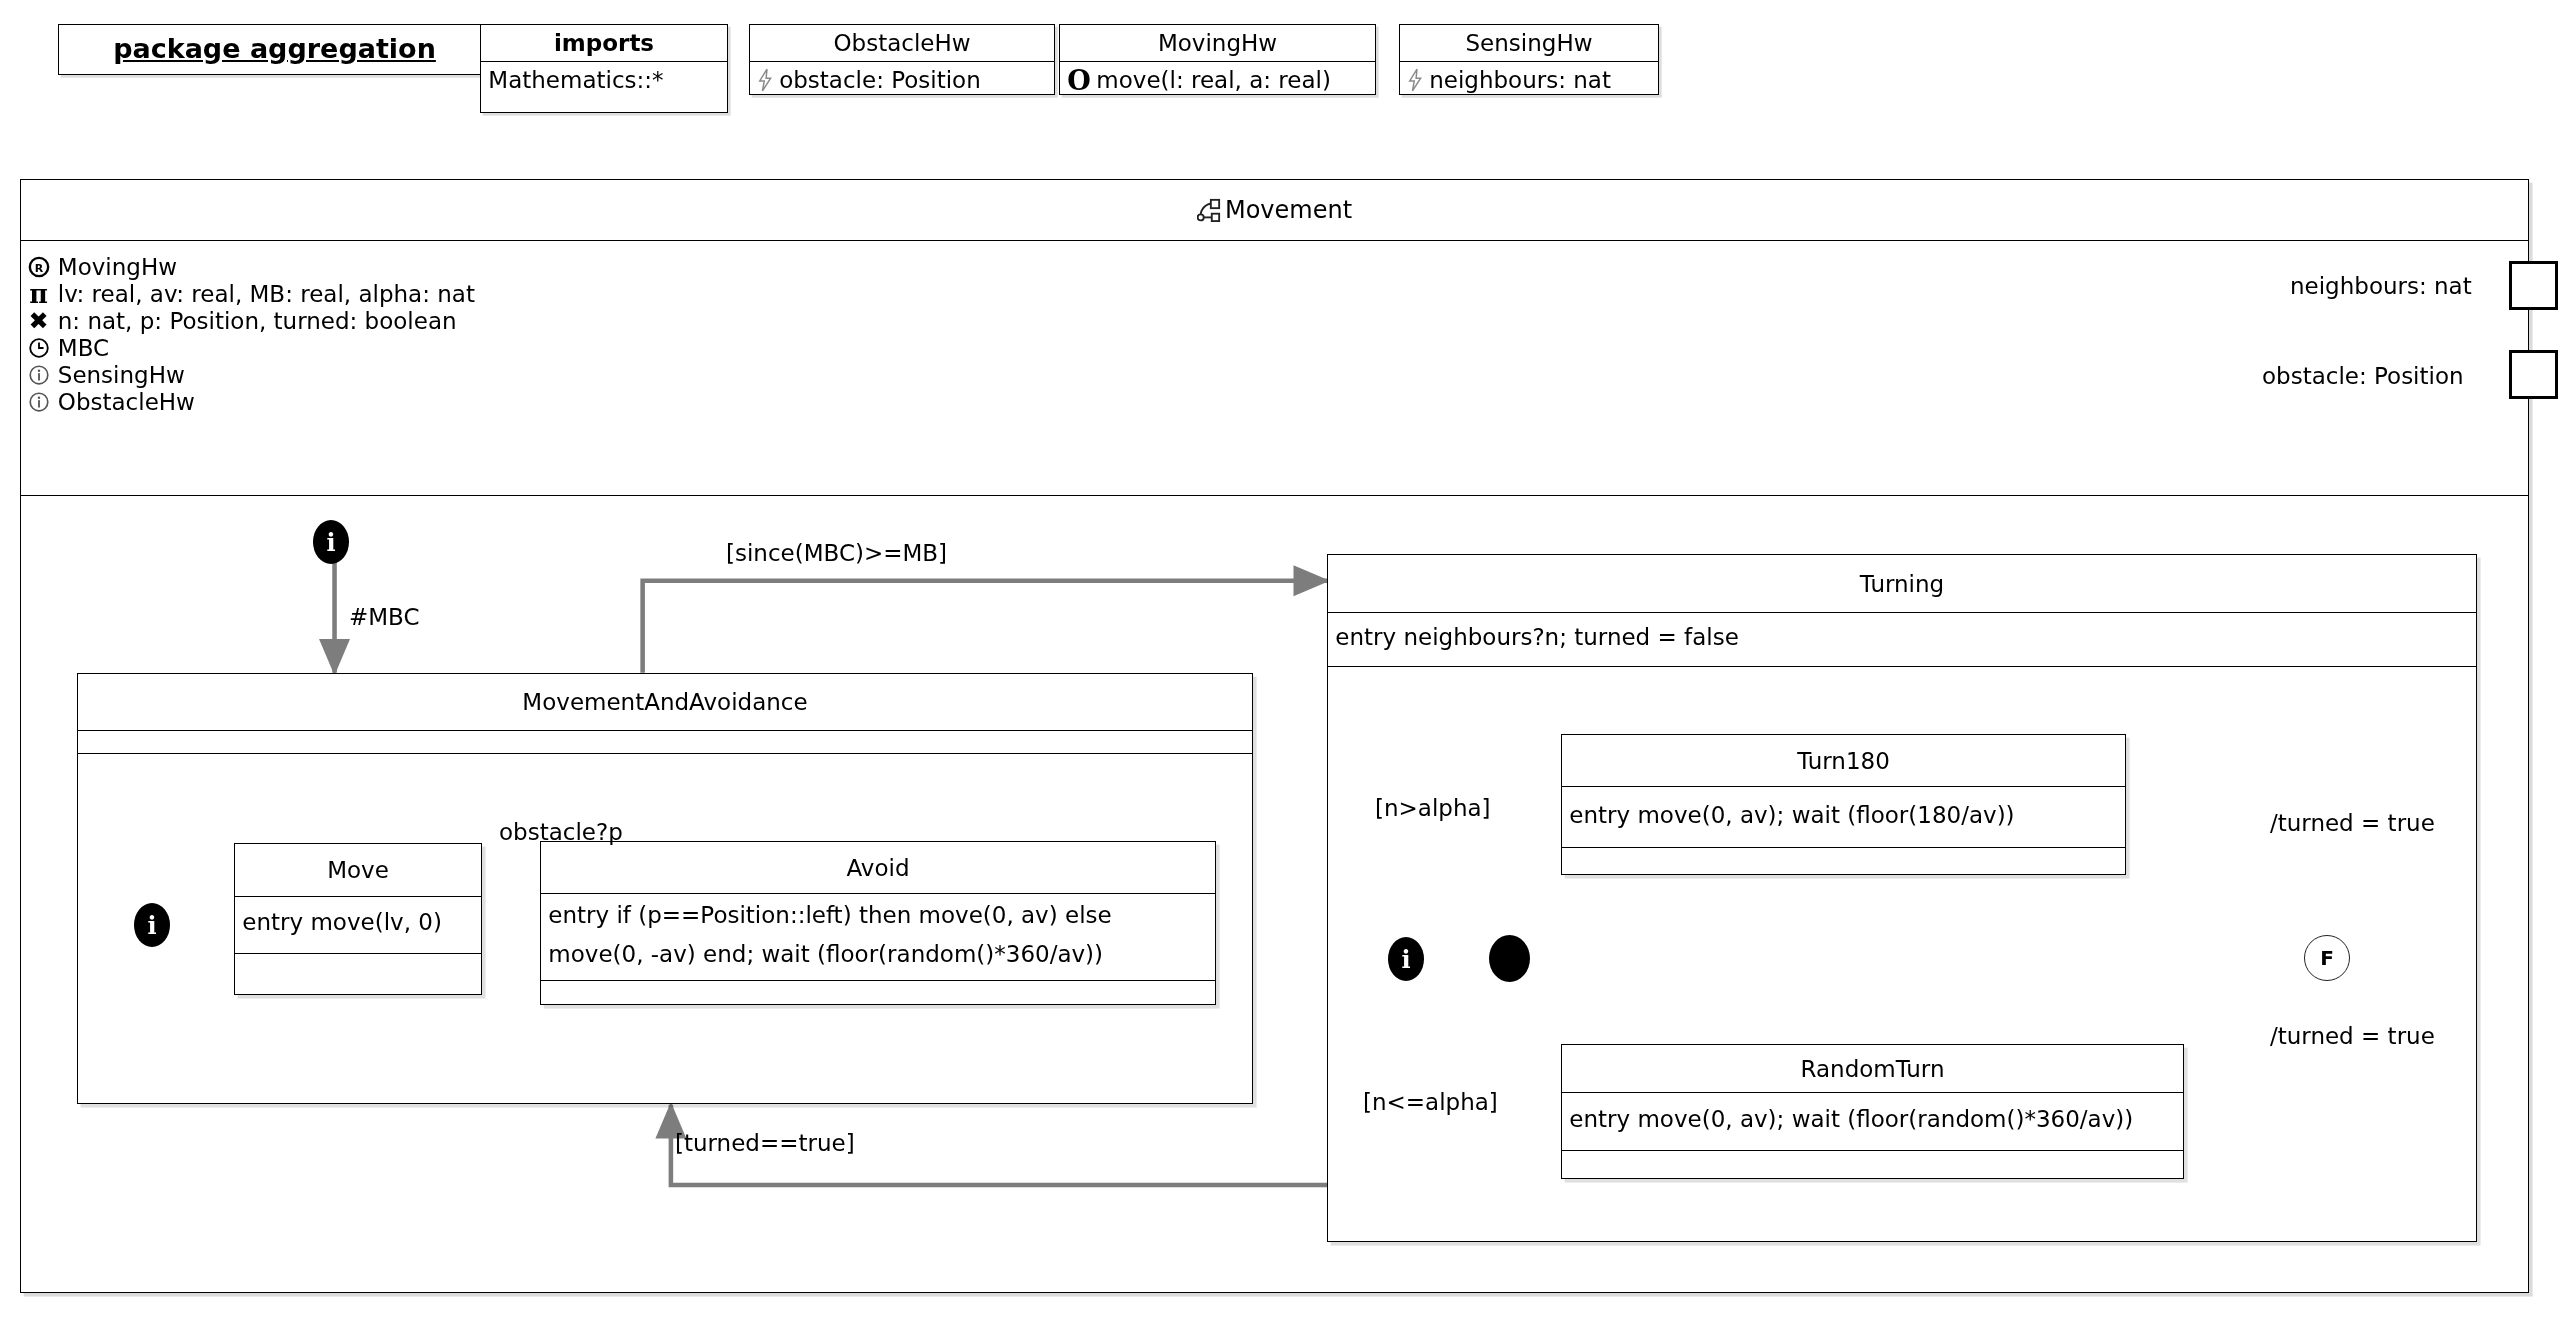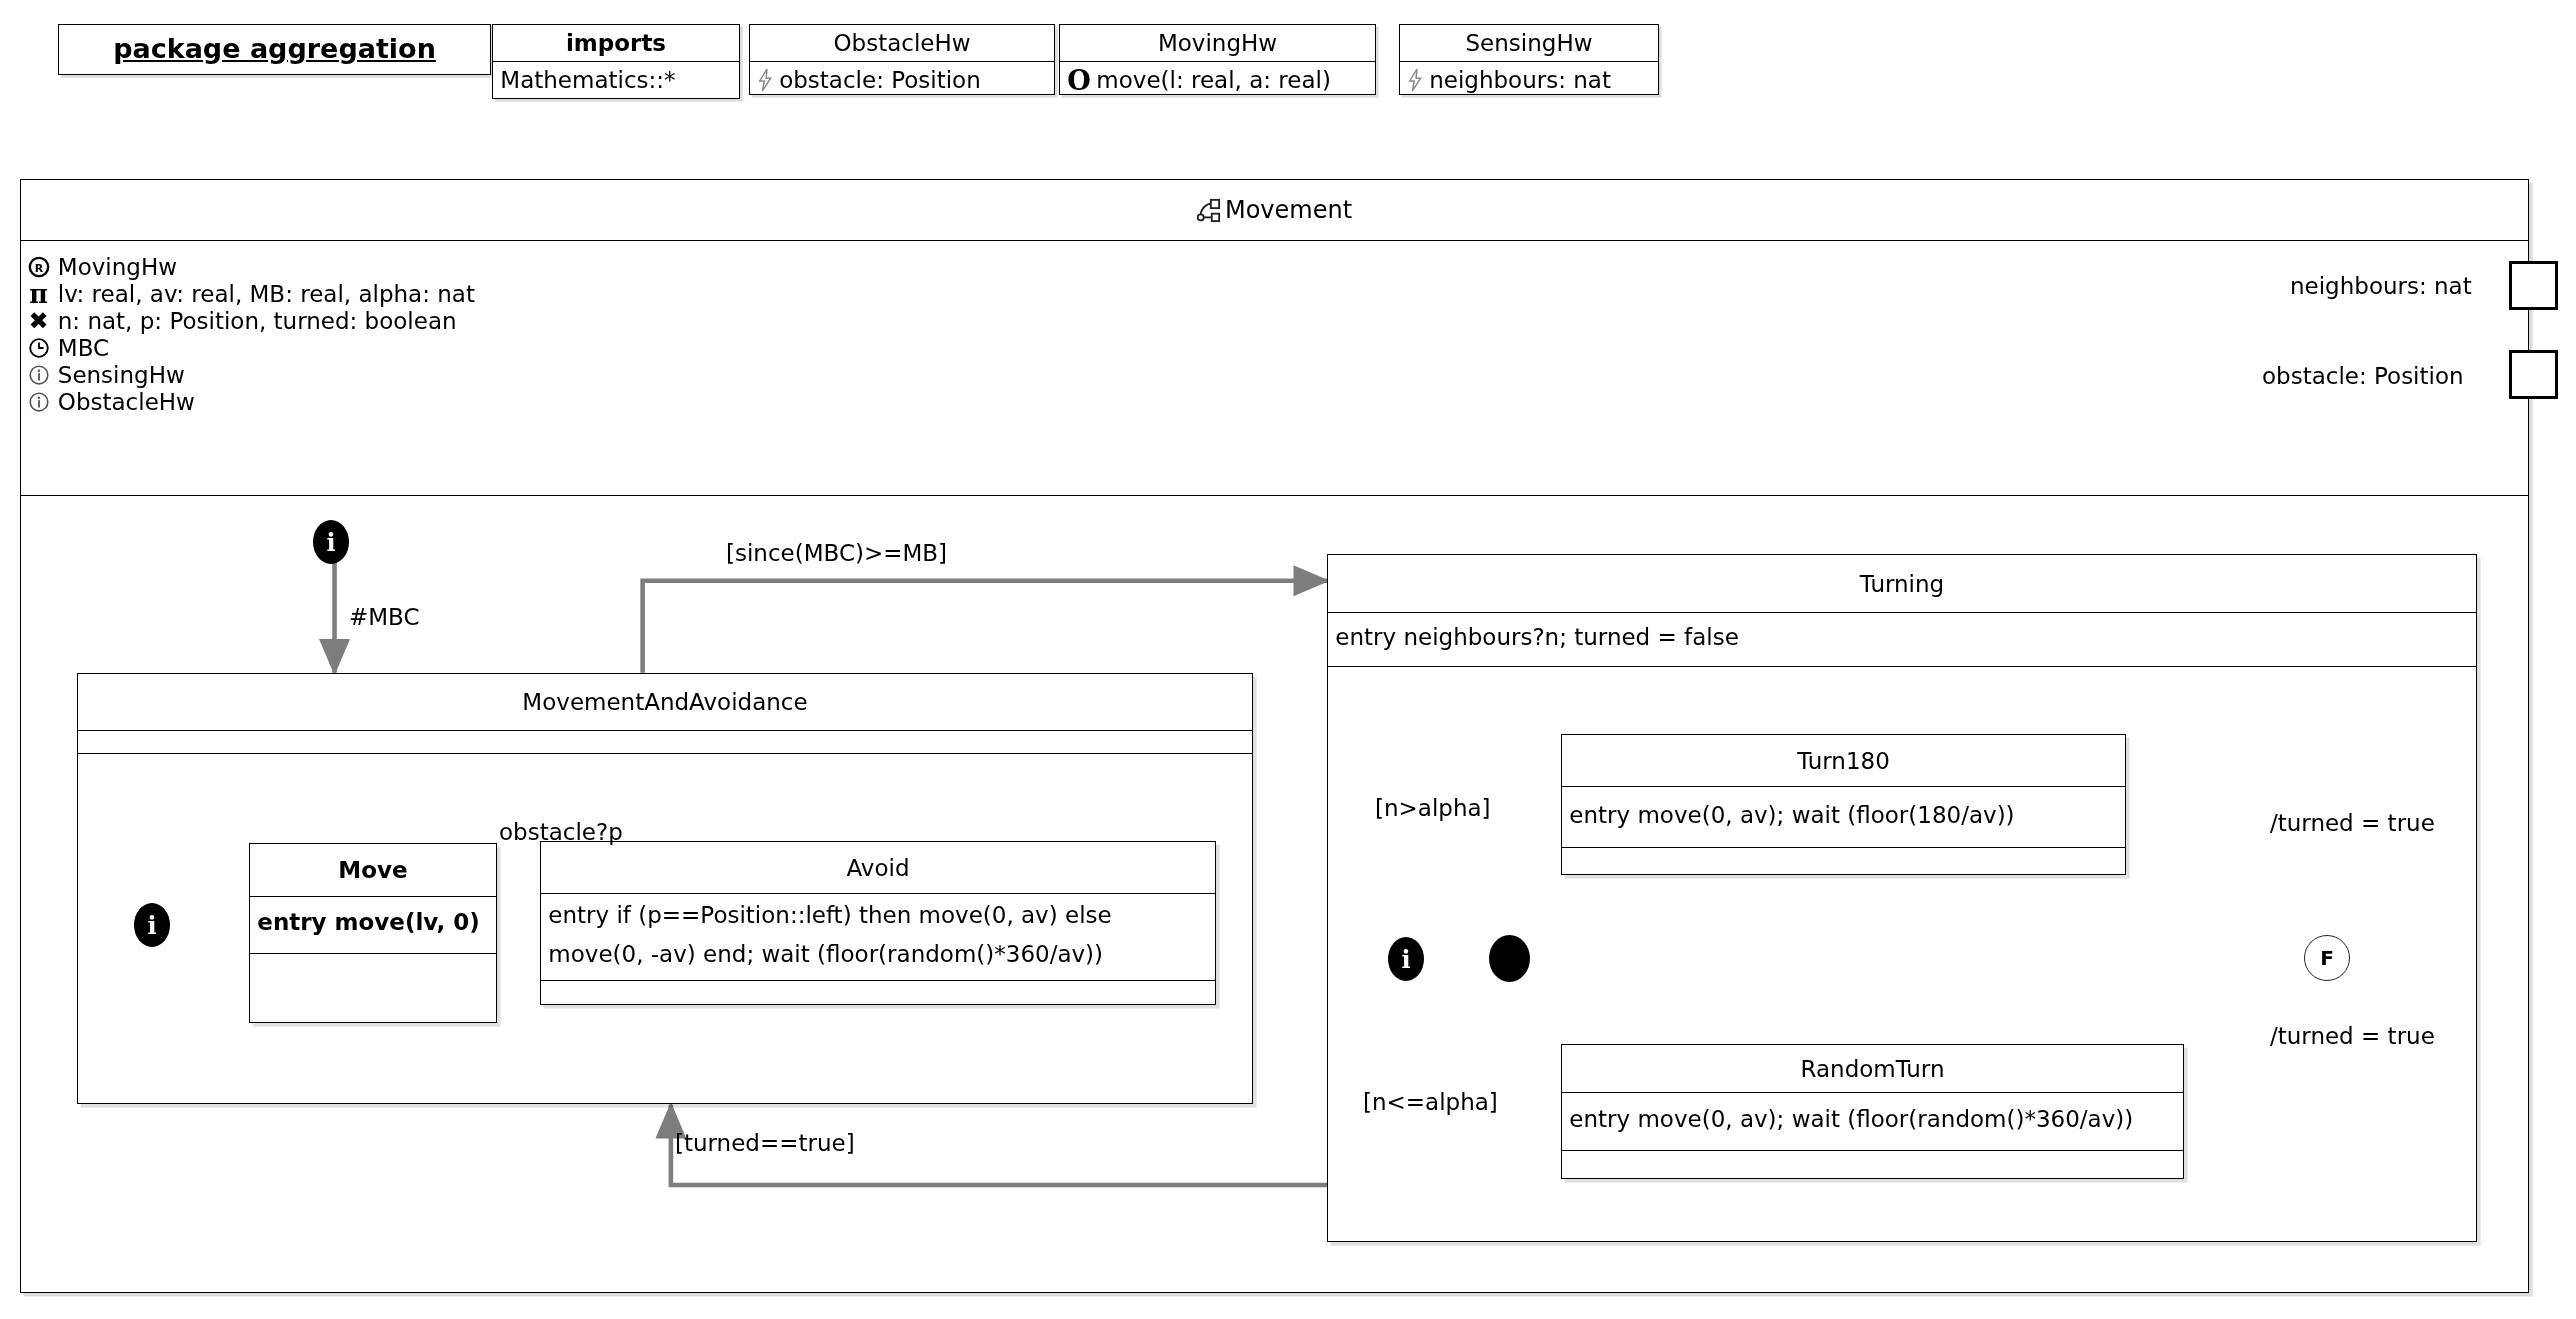--- a/index.html
+++ b/index.html
@@ -50,21 +50,21 @@
   svg.ov{position:absolute;left:0;top:0;width:2576px;height:1320px;pointer-events:none;}
   .icn{display:inline-flex;align-items:center;justify-content:center;}
 </style>
 </head>
 <body>
 
 <div class="abs box" style="left:20px;top:24px;width:433px;height:51px;margin-left:38px;">
   <div class="sec ttl bold uline" style="font-size:27px;line-height:47px;border-bottom:none;">package aggregation</div>
 </div>
 
-<div class="abs box" style="left:480px;top:24px;width:248px;height:75px;margin-left:12px;">
+<div class="abs box" style="left:480px;top:24px;width:248px;height:89px;">
   <div class="sec cls-title bold">imports</div>
   <div class="sec cls-feat">
     <span>Mathematics::*</span>
   </div>
 </div>
 
 <div class="abs box" style="left:749px;top:24px;width:306px;height:71px;">
   <div class="sec cls-title">ObstacleHw</div>
   <div class="sec cls-feat">
     <span class="icn">
@@ -198,21 +198,21 @@
     <path d="M190,1015 L264,1015" marker-end="url(#ah)"></path>
   </g>
 </svg>
 
 <div class="abs state" style="left:77px;top:673px;width:1176px;height:431px;">
   <div class="sname" style="height:56px;">MovementAndAvoidance</div>
   <div class="sbody" style="height:18px;"></div>
   <div class="sfoot" style="height:354px;"></div>
 </div>
 
-<div class="abs state" style="left:249px;top:843px;width:248px;height:180px;font-weight:bold;">
+<div class="abs state" style="left:234px;top:843px;width:248px;height:152px;">
   <div class="sname" style="height:52px;">Move</div>
   <div class="sbody" style="height:56px;line-height:51px;padding:0 7.3px;">entry move(lv, 0)</div>
   <div class="sfoot" style="height:27px;"></div>
 </div>
 
 <div class="abs state" style="left:540px;top:841px;width:676px;height:164px;">
   <div class="sname" style="height:51px;">Avoid</div>
   <div class="sbody" style="height:82px;line-height:39px;padding:1.8px 7.3px;">entry if (p==Position::left) then move(0, av) else
 move(0, -av) end; wait (floor(random()*360/av))</div>
   <div class="sfoot" style="height:27px;"></div>

